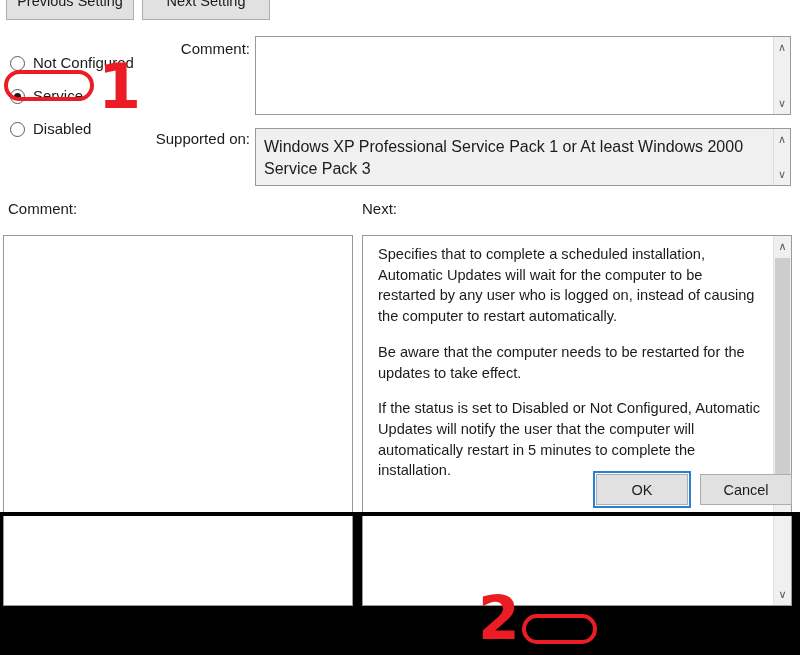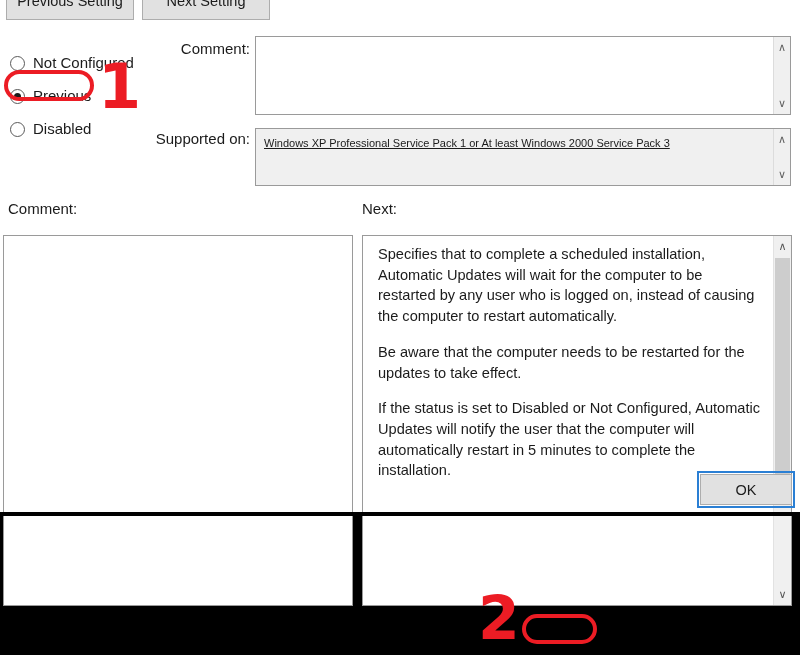--- a/index.html
+++ b/index.html
@@ -76,24 +76,23 @@
 
   .box {
     position: absolute;
     border: 1px solid #9a9a9a;
     background: #fff;
     display: flex;
   }
   .box-text {
     flex: 1 1 auto;
     padding: 7px 8px;
-    font-size: 11px;
+    font-size: 16px;
     line-height: 1.35;
     overflow: hidden;
-    text-decoration: underline;
   }
   .vscroll {
     flex: 0 0 17px;
     width: 17px;
     background: #f0f0f0;
     border-left: 1px solid #dcdcdc;
     display: flex; flex-direction: column;
     justify-content: space-between;
     align-items: center;
     cursor: pointer;
@@ -223,21 +222,21 @@
     </div>
   </div>
 
   <div class="radio-group">
     <div class="radio-row">
       <span class="radio-dot"></span>
       <span class="radio-label">Not Configured</span>
     </div>
     <div class="radio-row">
       <span class="radio-dot on"></span>
-      <span class="radio-label">Previous</span>
+      <span class="radio-label">Service</span>
     </div>
     <div class="radio-row">
       <span class="radio-dot"></span>
       <span class="radio-label">Disabled</span>
     </div>
   </div>
 
   <div class="field-label" id="comment-label">Comment:</div>
   <div class="box" id="comment-box">
     <div class="box-text"></div>
@@ -272,20 +271,23 @@
       <span class="arrow up">∧</span>
       <div class="help-thumb"></div>
       <span class="arrow down">∨</span>
     </div>
   </div>
 
   <div class="btnrow">
     <div class="dlgbtn focused">
       <span>OK</span>
     </div>
+    <div class="dlgbtn">
+      <span>Cancel</span>
+    </div>
   </div>
 
   <div class="anno-rect" id="anno-enabled"></div>
   <div class="anno-num" id="anno-num-1">1</div>
   <div class="anno-rect" id="anno-ok"></div>
   <div class="anno-num" id="anno-num-2">2</div>
 
   <div id="bottom-strip"></div>
 </div>
 

